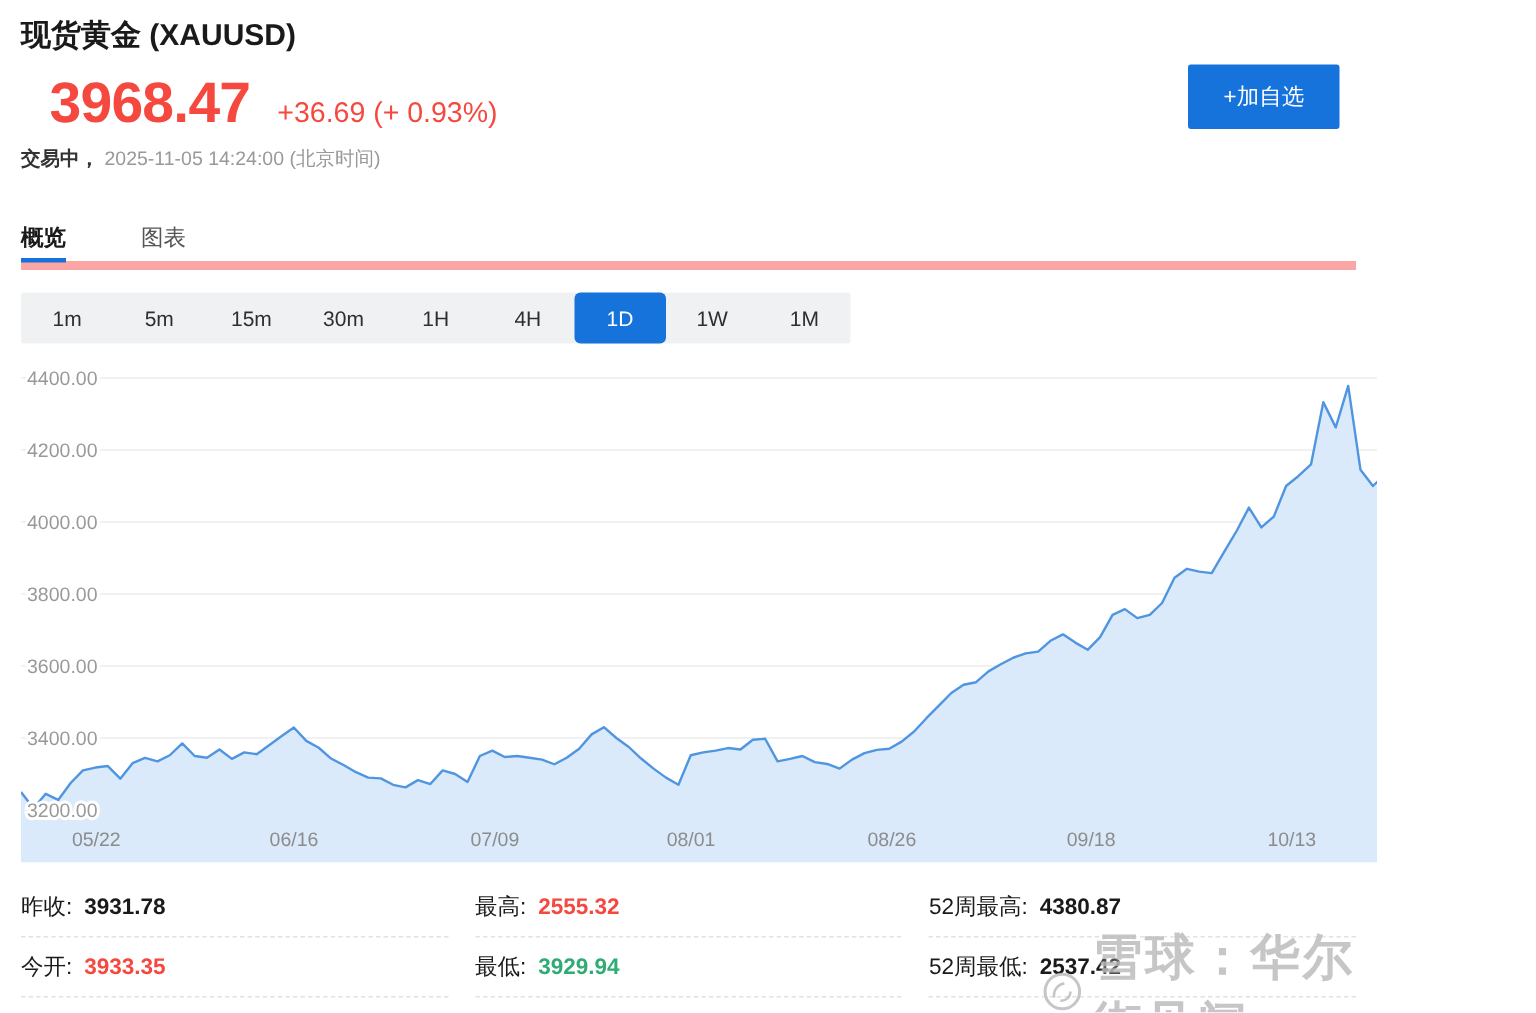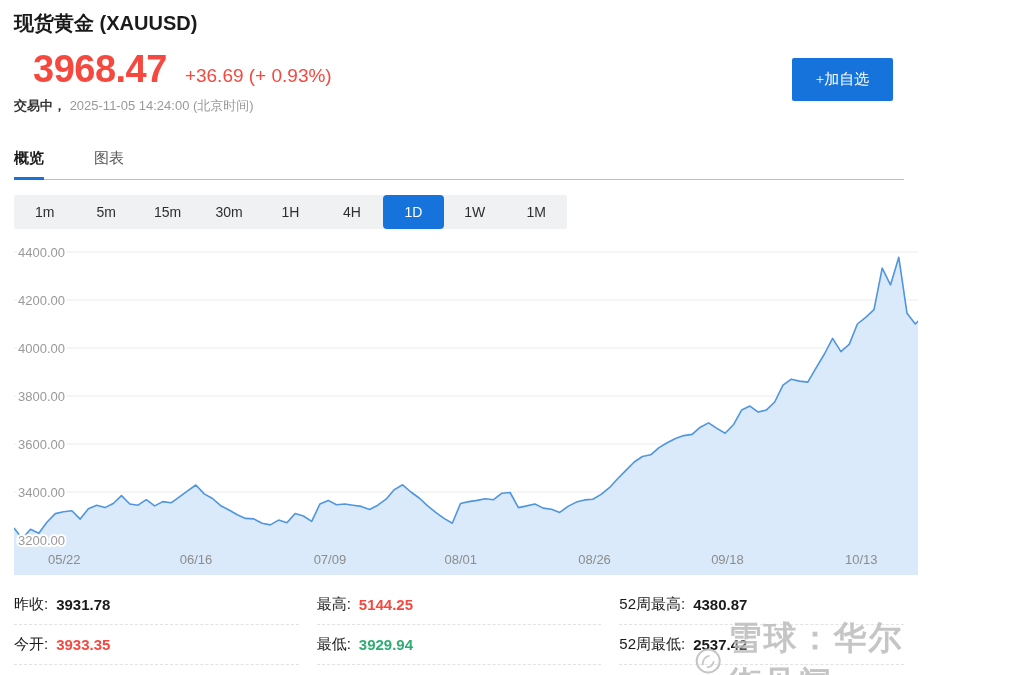--- a/index.html
+++ b/index.html
@@ -8,27 +8,27 @@
   .page { position:relative; width:918px; height:675px; background:#fff; overflow:hidden; }
 
   
   .title { position:absolute; left:14px; top:10px; font-size:20px; font-weight:600; color:#1a1a1a; }
   .price-row { position:absolute; left:13px; top:48px; display:flex; align-items:baseline;margin-left:20px; }
   .price { font-size:38px; font-weight:700; color:var(--red); letter-spacing:-0.5px; }
   .change { font-size:19px; color:var(--red); margin-left:18px; }
   .status-row { position:absolute; left:14px; top:97px; font-size:13px; }
   .status-label { color:#333; font-weight:700; }
   .status-time { color:#999; }
-  .add-btn { position:absolute; right:25px; top:58px; width:101px; height:43px; background:var(--blue);
+  .add-btn { position:absolute; right:25px; top:43px; width:101px; height:43px; background:var(--blue);
              color:#fff; font-size:15px; border:none; border-radius:2px; cursor:pointer;
-             font-family:Liberation Serif, serif; }
+             font-family:Liberation Mono, monospace; }
 
   
   .tabs { position:absolute; left:14px; top:143px; right:14px; height:37px; display:flex;
-          border-bottom:1px solid #fca5a5; }
+          border-bottom:6px solid #fca5a5; }
   .tab { position:relative; margin-right:50px; font-size:15px; color:#555; cursor:pointer;
          padding-top:6px; }
   .tab.active { color:#1a1a1a; font-weight:700; }
   .tab.active .tab-underline { position:absolute; left:0; right:0; bottom:-1px; height:3px;
          background:var(--blue); }
 
   
   .period-group { position:absolute; left:14px; top:195px; width:553px; height:34px;
                   background:#f0f1f3; border-radius:2px; display:flex; }
   .period-btn { flex:1; border:none; background:transparent; font-size:14px; color:#2e2e2e;
@@ -140,21 +140,21 @@
         <span class="s-value" data-color="black">3931.78</span>
       </div>
       <div class="stat-cell">
         <span class="s-label">今开:</span>
         <span class="s-value" data-color="red">3933.35</span>
       </div>
     </div>
     <div class="col">
       <div class="stat-cell">
         <span class="s-label">最高:</span>
-        <span class="s-value" data-color="red">5144.25</span>
+        <span class="s-value" data-color="red">2555.32</span>
       </div>
       <div class="stat-cell">
         <span class="s-label">最低:</span>
         <span class="s-value" data-color="green">3929.94</span>
       </div>
     </div>
     <div class="col">
       <div class="stat-cell">
         <span class="s-label">52周最高:</span>
         <span class="s-value" data-color="black">4380.87</span>

